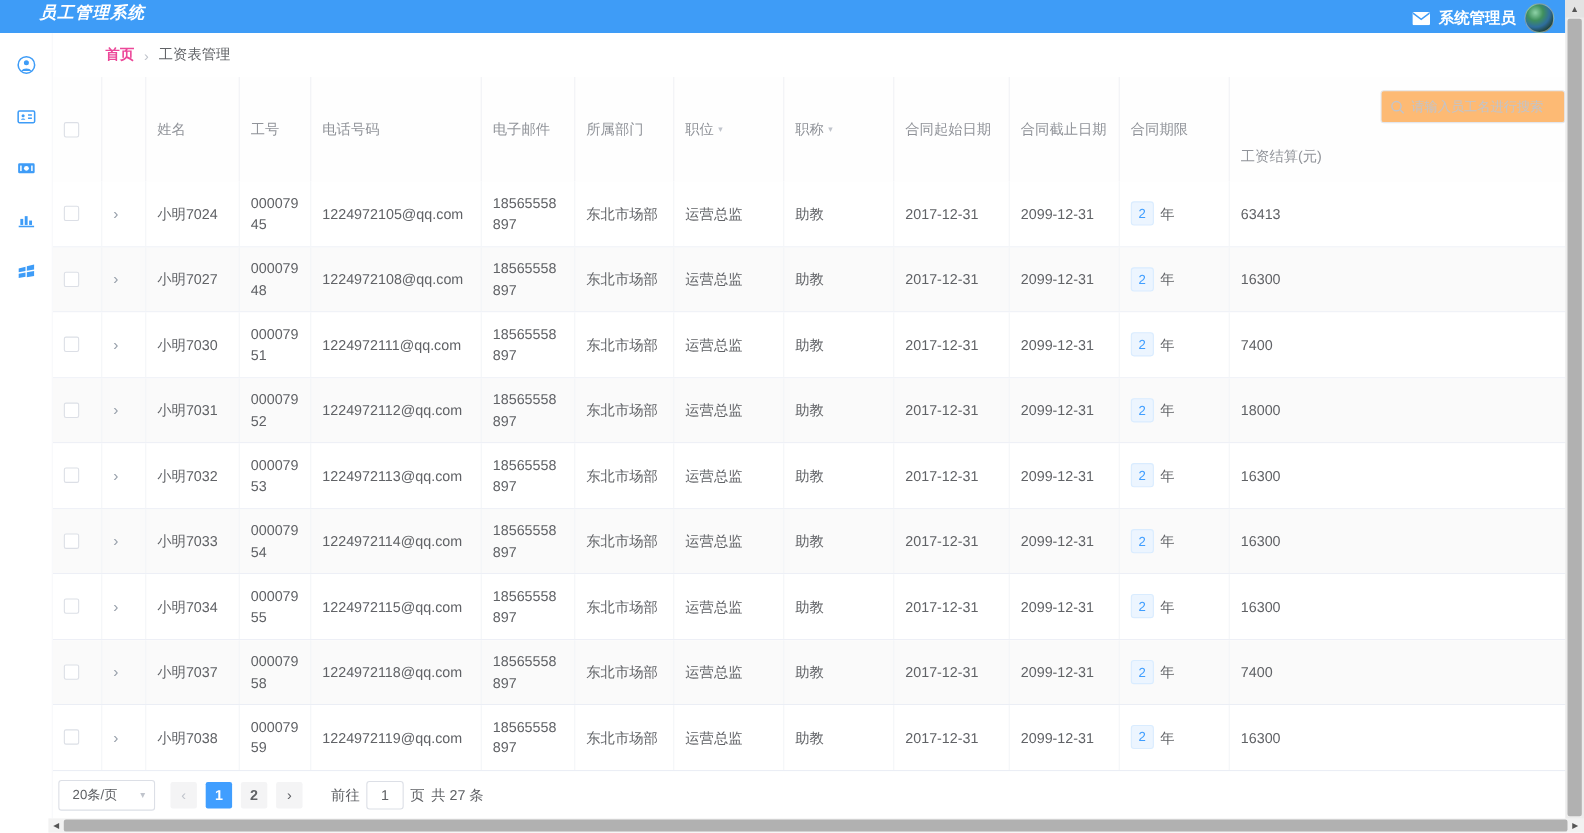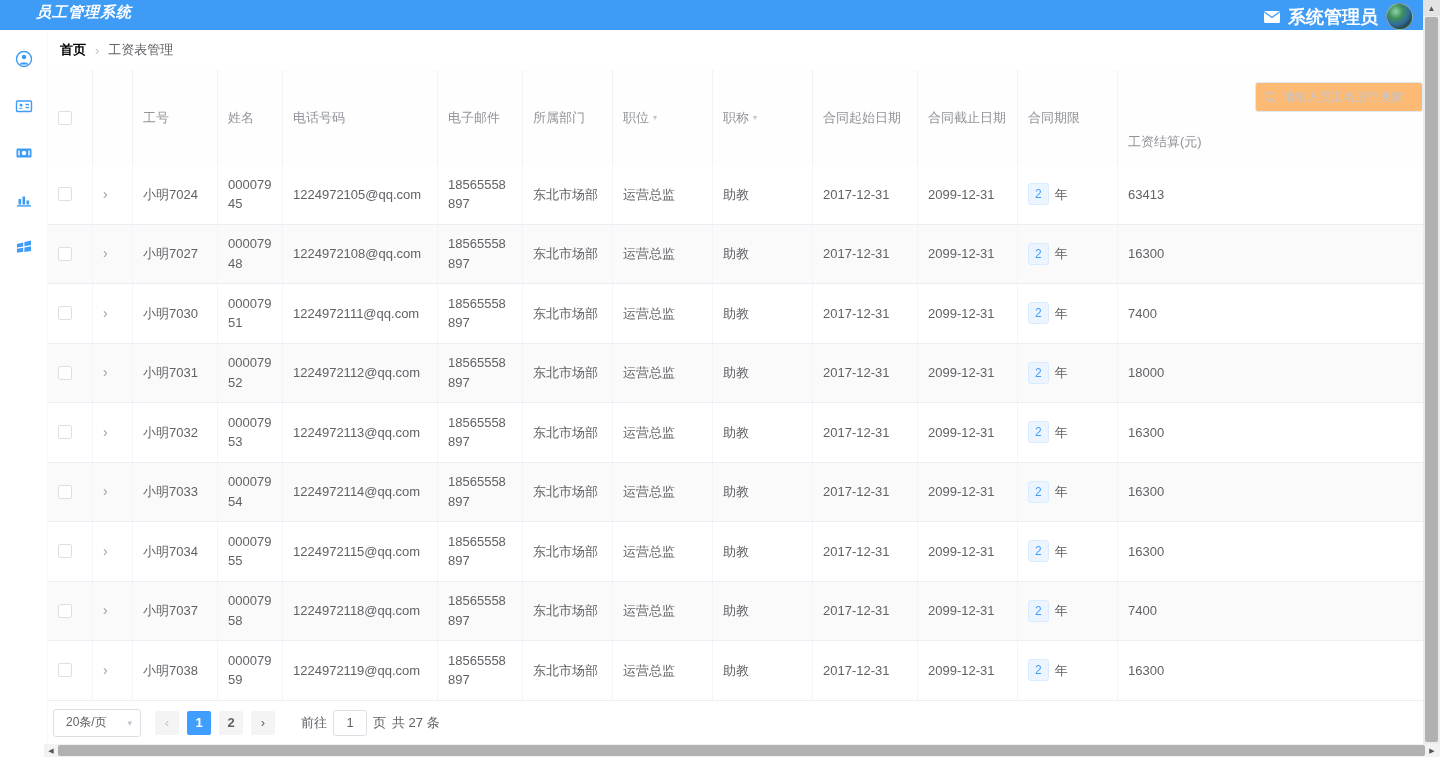--- a/index.html
+++ b/index.html
@@ -7,21 +7,21 @@
 
   
   .top-header{
     position:absolute; left:0; top:0; width:1423px; height:30px;
     background:#3e9cf7; color:#fff; display:flex; align-items:flex-start;
     justify-content:space-between; padding:2px 10px 0 36px; z-index:5;
   }
   .app-title{ font-size:15px; font-weight:bold; letter-spacing:1px; line-height:20px;font-style:italic; }
   .header-right{ display:flex; align-items:center; gap:8px; padding-top:1px; }
   .mail-icon svg{ display:block; }
-  .user-name{ font-size:18px; font-weight:bold; }
+  .user-name{ font-size:14px; font-weight:bold; }
   .avatar{
     width:27px; height:27px; border-radius:50%;
     background:radial-gradient(circle at 35% 30%, #8fd3a8 0%, #3f8f5c 30%, #2f6e9e 55%, #1d3d2c 80%, #122a40 100%);
     border:1px solid rgba(255,255,255,.4);
   }
 
   
   .v-scrollbar{ position:absolute; right:0; top:0; width:17px; height:745px; background:#ececec; z-index:9; }
   .v-scrollbar .arrow{ height:16px; display:flex; align-items:center; justify-content:center; font-size:8px; color:#555; background:#e3e3e3; }
   .v-scrollbar .thumb{ position:absolute; top:17px; bottom:3px; left:2px; right:2px; background:#b1b1b1; border-radius:2px; }
@@ -38,21 +38,21 @@
     display:flex; flex-direction:column; align-items:center; padding-top:20px; z-index:4;
     border-right:1px solid #f7f8fa;
   }
   .side-icon{ width:18px; height:18px; margin-bottom:29px; color:#3e9cf7; cursor:pointer; }
   .side-icon svg{ display:block; width:18px; height:18px; }
 
   
   .main{ position:absolute; left:48px; top:30px; width:1375px; bottom:13px; background:#fff; }
 
   .breadcrumb{ height:40px; display:flex; align-items:center; padding-left:12px; font-size:13px; }
-  .breadcrumb .home{ font-weight:bold; color:#000000; cursor:pointer; }
+  .breadcrumb .home{ font-weight:bold; color:#ec4899; cursor:pointer;margin-left:36px; }
   .breadcrumb .sep{ color:#c0c4cc; margin:0 9px; font-size:13px; }
   .breadcrumb .current{ color:#606266; }
 
   
   :root{ --cols:45px 40px 85px 65px 155px 85px 90px 100px 100px 105px 100px 100px 1fr; }
   .thead{
     position:relative; display:grid; grid-template-columns:var(--cols);
     height:95px; align-items:center; color:#909399; font-size:13px; background:#fefefe;
   }
   .th{ padding:0 10px; height:100%; display:flex; align-items:center; border-right:1px solid #f0f2f5; }
@@ -177,22 +177,22 @@
     <span class="home">首页</span>
     <span class="sep">›</span>
     <span class="current">工资表管理</span>
   </div>
 
   <div class="thead">
     <div class="th">
         <span class="checkbox"></span>
       </div>
     <div class="th"></div>
+    <div class="th">姓名</div>
     <div class="th">工号</div>
-    <div class="th">姓名</div>
     <div class="th">电话号码</div>
     <div class="th">电子邮件</div>
     <div class="th">所属部门</div>
     <div class="th">
       <span>职位</span>
       <span class="sort-caret">▾</span>
     </div>
     <div class="th">
       <span>职称</span>
       <span class="sort-caret">▾</span>

